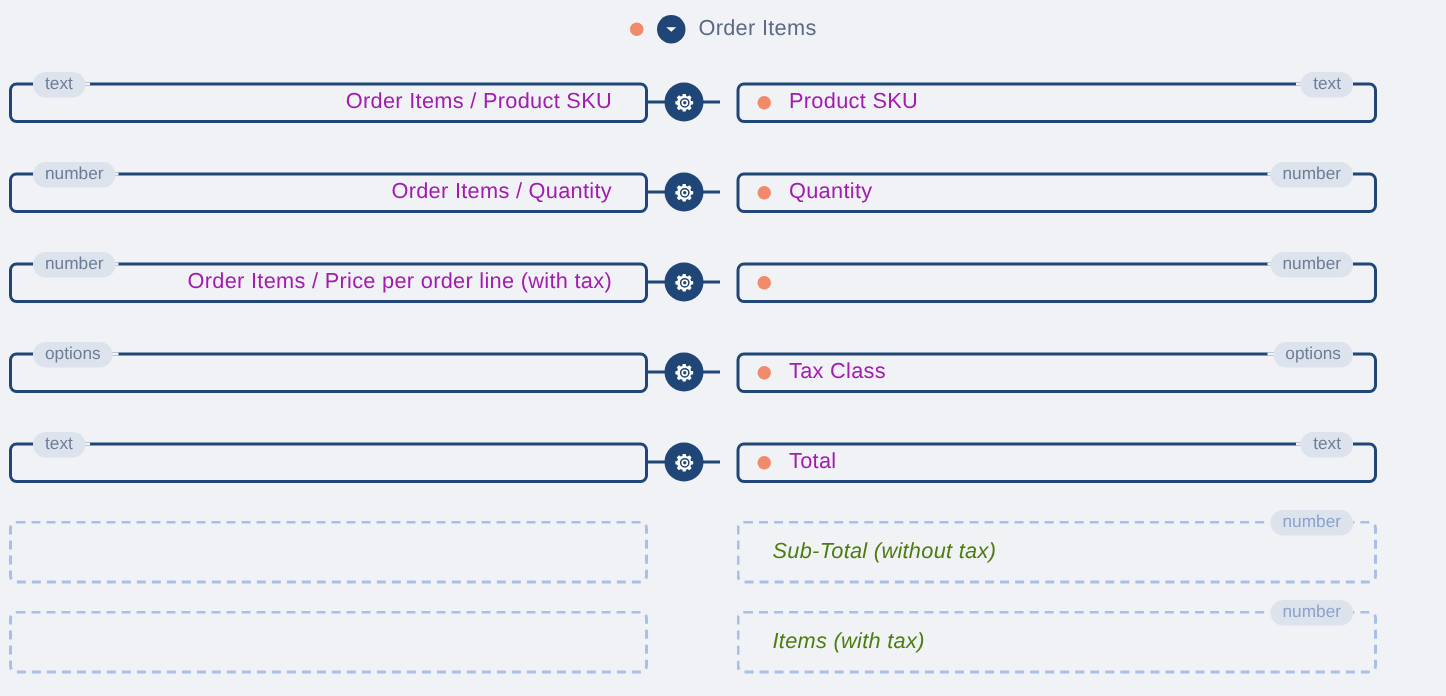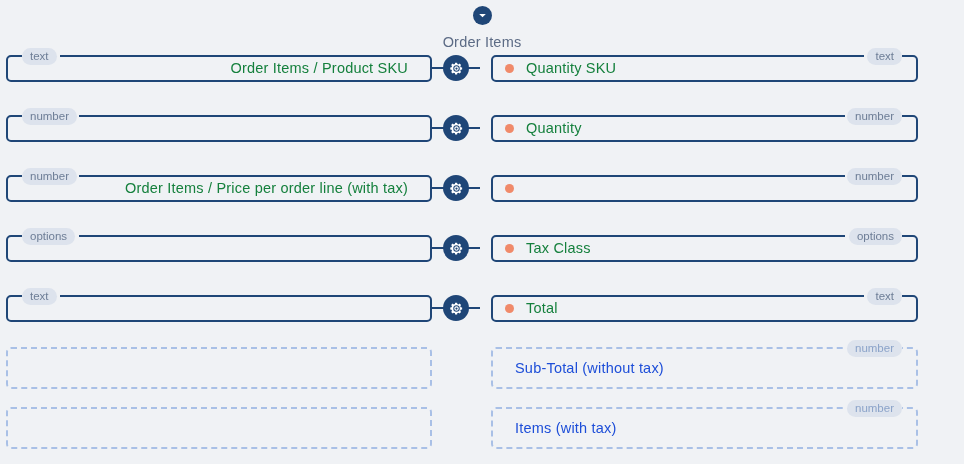--- a/index.html
+++ b/index.html
@@ -16,21 +16,20 @@
   }
 
   
   .header {
     height: 30px;
     display: flex;
     align-items: center;
     justify-content: center;
     gap: 9px;
     padding-top: 4px;
-    flex-direction: column;
   }
   .dot-coral {
     width: 9px;
     height: 9px;
     border-radius: 50%;
     background: #f08a6a;
     flex: 0 0 auto;
   }
   .chevron-circle {
     width: 19px;
@@ -81,21 +80,21 @@
   }
   .fbox.right {
     width: 427px;
     margin-left: 11px;
     justify-content: flex-start;
     padding-left: 12px;
     gap: 12px;
   }
   .fbox-label {
     font-size: 14.5px;
-    color: #15803d;
+    color: #a21caf;
     letter-spacing: .2px;
     white-space: nowrap;
   }
 
   
   .legend {
     position: absolute;
     top: -9px;
     height: 17px;
     line-height: 17px;
@@ -163,23 +162,24 @@
     width: 426px;
     margin-left: 6px;
   }
   .dbox.right {
     width: 427px;
     margin-left: 59px;
     padding-left: 22px;
   }
   .dbox-label {
     font-size: 14.5px;
-    color: #1d4ed8;
+    color: #4d7c0f;
     letter-spacing: .2px;
     white-space: nowrap;
+    font-style: italic;
   }
   .legend.dashed-legend {
     background: #dde3ed;
     color: #8ba3c9;
   }
   .legend-mask.dashed-mask { background: #f0f2f5; }
 </style>
 </head>
 <body>
 
@@ -207,28 +207,29 @@
         <svg width="15" height="15" viewBox="0 0 24 24" aria-hidden="true">
           <path fill="#ffffff" d="M12 8.4a3.6 3.6 0 1 0 0 7.2 3.6 3.6 0 0 0 0-7.2zm0 5.4a1.8 1.8 0 1 1 0-3.6 1.8 1.8 0 0 1 0 3.6z"></path>
           <path fill="#ffffff" d="M21 13.6v-3.2l-2.3-.4a7 7 0 0 0-.7-1.7l1.3-1.9-2.3-2.3-1.9 1.3a7 7 0 0 0-1.7-.7L13 2.6H9.8l-.4 2.1a7 7 0 0 0-1.7.7L5.8 4.1 3.5 6.4l1.3 1.9a7 7 0 0 0-.7 1.7l-2.1.4v3.2l2.1.4a7 7 0 0 0 .7 1.7l-1.3 1.9 2.3 2.3 1.9-1.3a7 7 0 0 0 1.7.7l.4 2.1H13l.4-2.1a7 7 0 0 0 1.7-.7l1.9 1.3 2.3-2.3-1.3-1.9a7 7 0 0 0 .7-1.7zM12 17.2a5.2 5.2 0 1 1 0-10.4 5.2 5.2 0 0 1 0 10.4z"></path>
         </svg>
       </span>
     </div>
     <div class="fbox right">
       <span class="legend-mask" style="right:14px;width:38px;"></span>
       <span class="legend tr">text</span>
       <span class="dot-coral"></span>
-      <span class="fbox-label">Quantity SKU</span>
+      <span class="fbox-label">Product SKU</span>
     </div>
   </div>
 
   <div class="row">
     <div class="fbox left">
       <span class="legend-mask" style="left:14px;width:57px;"></span>
       <span class="legend tl">number</span>
+      <span class="fbox-label">Order Items / Quantity</span>
     </div>
     <div class="connector">
       <span class="conn-line"></span>
       <span class="gear-circle">
         <svg width="15" height="15" viewBox="0 0 24 24" aria-hidden="true">
           <path fill="#ffffff" d="M12 8.4a3.6 3.6 0 1 0 0 7.2 3.6 3.6 0 0 0 0-7.2zm0 5.4a1.8 1.8 0 1 1 0-3.6 1.8 1.8 0 0 1 0 3.6z"></path>
           <path fill="#ffffff" d="M21 13.6v-3.2l-2.3-.4a7 7 0 0 0-.7-1.7l1.3-1.9-2.3-2.3-1.9 1.3a7 7 0 0 0-1.7-.7L13 2.6H9.8l-.4 2.1a7 7 0 0 0-1.7.7L5.8 4.1 3.5 6.4l1.3 1.9a7 7 0 0 0-.7 1.7l-2.1.4v3.2l2.1.4a7 7 0 0 0 .7 1.7l-1.3 1.9 2.3 2.3 1.9-1.3a7 7 0 0 0 1.7.7l.4 2.1H13l.4-2.1a7 7 0 0 0 1.7-.7l1.9 1.3 2.3-2.3-1.3-1.9a7 7 0 0 0 .7-1.7zM12 17.2a5.2 5.2 0 1 1 0-10.4 5.2 5.2 0 0 1 0 10.4z"></path>
         </svg>
       </span>
     </div>

